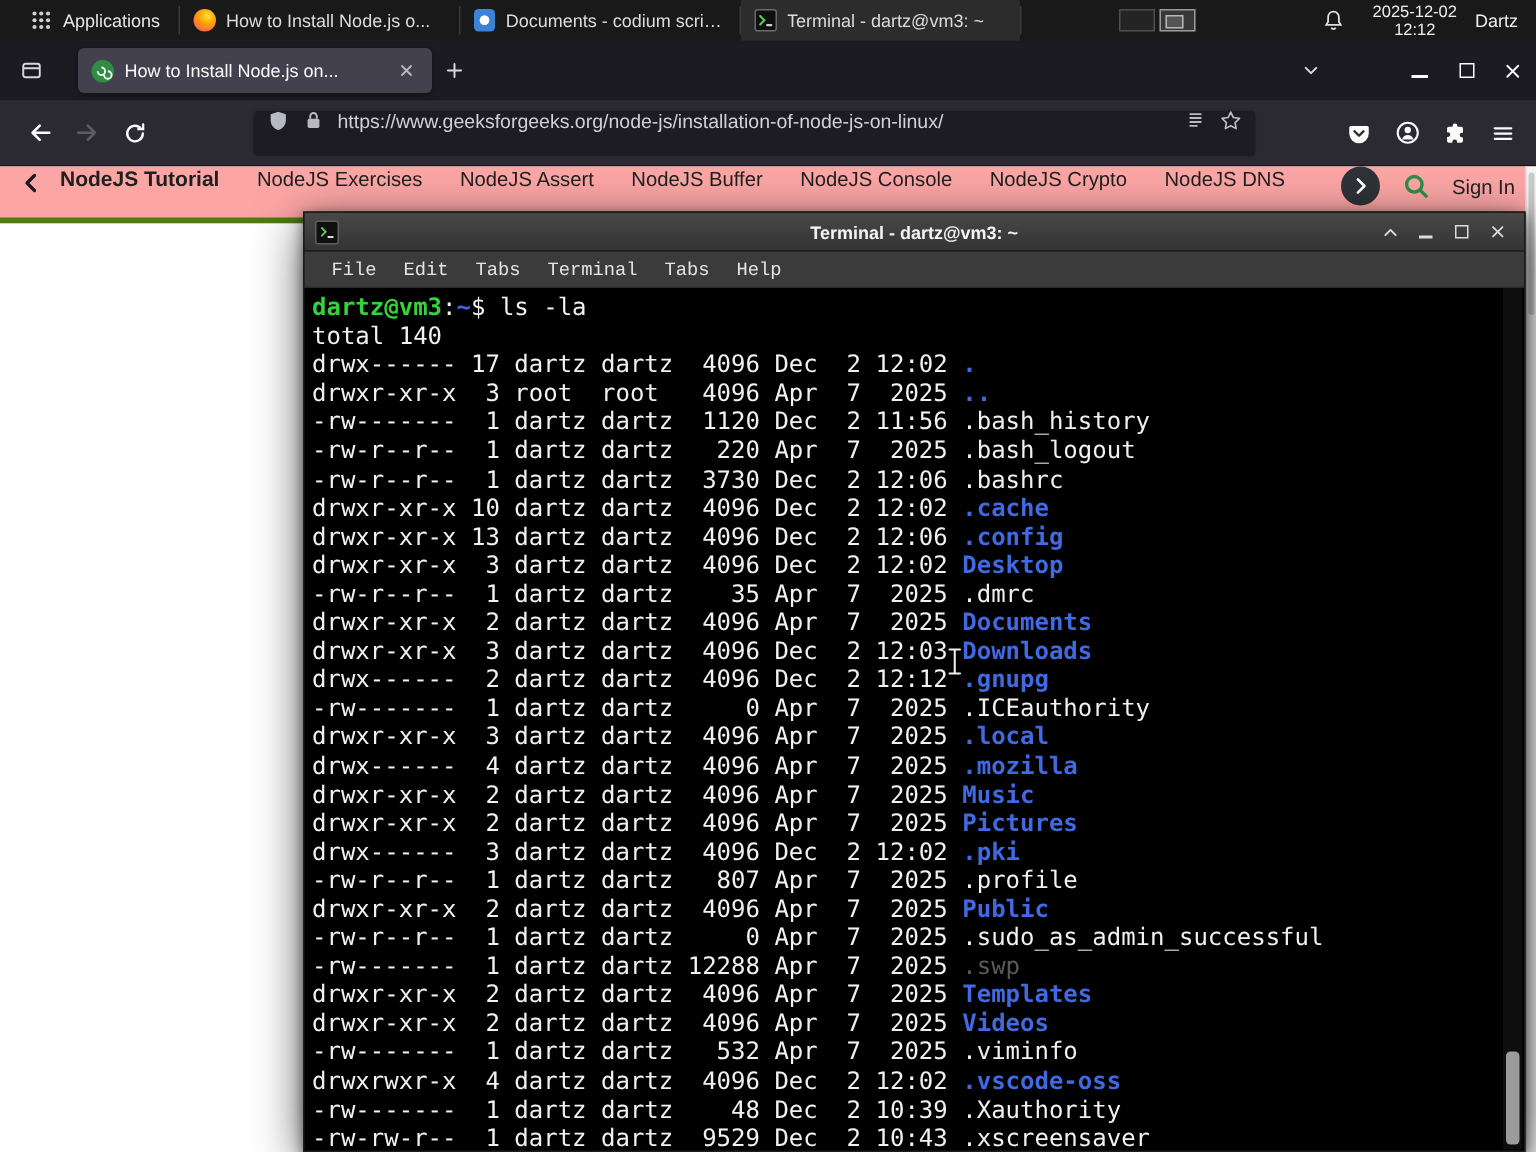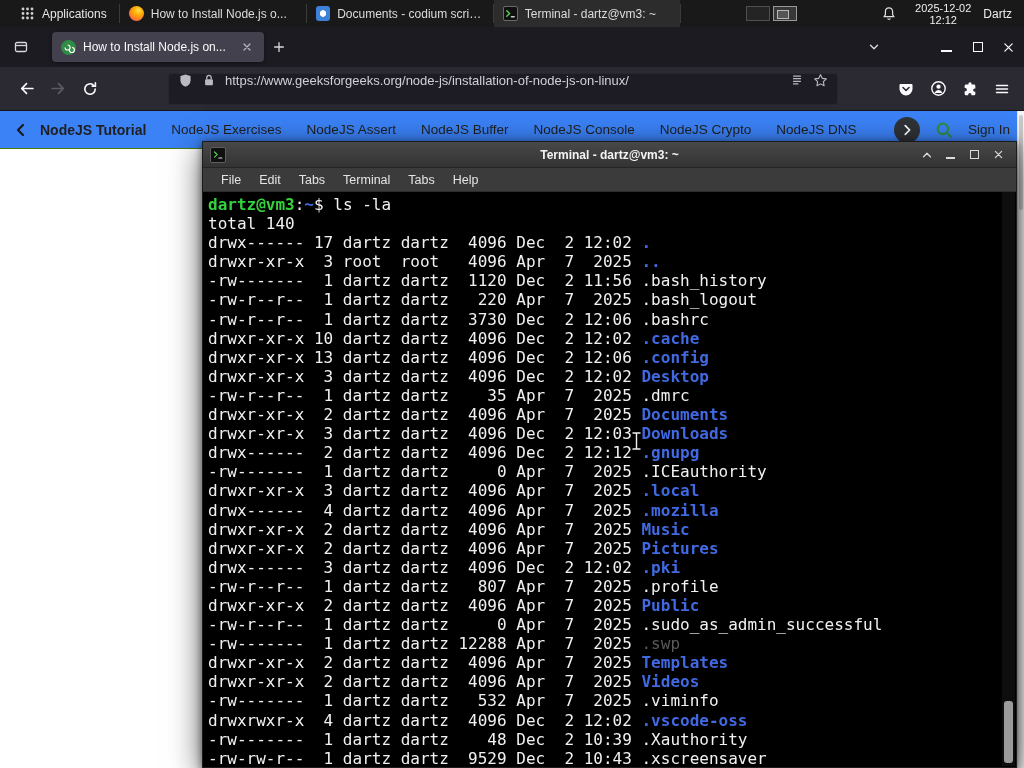--- a/index.html
+++ b/index.html
@@ -26,60 +26,60 @@
   .user { font-size:12px; margin:0 12px 0 4px; display:flex; align-items:center; color:#eee; }
   .ic { display:inline-flex; align-items:center; justify-content:center; }
   .ic-firefox { width:15px; height:15px; border-radius:50%; background:radial-gradient(circle at 62% 30%, #ffe14d 0%, #ffaa00 35%, #ff7139 70%, #d93d68 100%); }
   .ic-settings { width:15px; height:15px; border-radius:3px; background:radial-gradient(circle, #fff 0 3px, #3b82d8 3.5px); }
   .ic-term { width:15px; height:15px; border-radius:2px; background:#101010; border:1px solid #6a6a6a; }
 
   
   .browser { position:absolute; top:27px; left:0; right:0; bottom:0; background:#2b2a33; display:flex; flex-direction:column; }
   .tabbar { height:40px; background:#1c1b22; display:flex; align-items:center; padding:0 0 0 6px; }
   .tb-btn { width:30px; height:30px; border-radius:4px; display:flex; align-items:center; justify-content:center; color:#d7d7de; }
-  .tab { margin-left:16px; width:212px; height:30px; background:#42414d; border-radius:4px; display:flex; align-items:center; gap:7px; padding:0 9px; box-shadow:0 1px 4px rgba(0,0,0,.4); }
+  .tab { margin-left:16px; width:236px; height:30px; background:#42414d; border-radius:4px; display:flex; align-items:center; gap:7px; padding:0 9px; box-shadow:0 1px 4px rgba(0,0,0,.4); }
   .favicon { width:15px; height:15px; border-radius:50%; background:var(--gfg-green,#2f8d46); display:flex; align-items:center; justify-content:center; flex:none; }
   .tab-title { flex:1; font-size:12px; color:#fbfbfe; white-space:nowrap; overflow:hidden; }
   .tab-close { width:16px; height:16px; color:#b9b9c3; display:flex; align-items:center; justify-content:center; flex:none; }
   .flex1 { flex:1; }
   .list-tabs { margin-right:42px; }
   .win-ctl { width:31px; height:40px; display:flex; align-items:center; justify-content:center; color:#fbfbfe; }
   .min-bar { width:11px; height:2px; background:currentColor; display:inline-block; }
   .max-box { width:10px; height:10px; border:1.4px solid currentColor; display:inline-block; }
 
   .toolbar { height:44px; display:flex; align-items:center; padding:0 6px 0 10px; background:#2b2a33; border-bottom:1px solid #15141a; }
   .nav-btn { width:32px; height:32px; border-radius:4px; display:flex; align-items:center; justify-content:center; color:#fbfbfe; flex:none; }
   .nav-btn.disabled { color:#5c5b66; }
   .urlbar { flex:1; min-width:0; height:32px; margin:0 52px 0 62px; background:#1d1c25; border-radius:4px; display:flex; align-items:flex-start; padding:0 10px; gap:9px; box-shadow:inset 0 0 0 1px rgba(255,255,255,0.05); }
   .ub-ic { color:#b9b9c3; display:flex; align-items:center; flex:none; }
   .url-text { flex:1; min-width:0; font-size:13px; color:#d1d0d7; white-space:nowrap; overflow:hidden; }
 
   .page { flex:1; background:#fff; display:flex; flex-direction:column; min-height:0; position:relative; }
-  .site-nav { height:38px; display:flex; align-items:center; padding:0 14px 0 10px; border-bottom:1px solid #4d7c0f; background:#3b82f6; flex:none; }
+  .site-nav { height:38px; display:flex; align-items:flex-start; padding:0 14px 0 10px; border-bottom:4px solid #4d7c0f; background:#fca5a5; flex:none; }
   .nav-chev { width:22px; height:22px; display:flex; align-items:center; justify-content:center; color:#1a1a1a; flex:none; }
   .nav-items { flex:1; min-width:0; display:flex; gap:25px; margin-left:8px; overflow:hidden; align-items:center; }
   .nav-item { font-size:13.5px; color:#1f1f1f; white-space:nowrap; }
   .nav-item.bold { font-weight:bold; font-size:14px; }
   .nav-right { display:flex; align-items:center; gap:15px; margin-left:12px; flex:none; }
   .nav-circle { width:26px; height:26px; border-radius:50%; background:#2f3337; display:flex; align-items:center; justify-content:center; color:#fff; }
   .nav-search { display:flex; align-items:center; color:var(--gfg-green,#2f8d46); }
   .signin { font-size:13.5px; color:#222; }
   .page-body { flex:1; background:#fff; }
   .page-scrollbar { position:absolute; top:0; right:0; bottom:0; width:7px; background:#f4f4f4; border-left:1px solid #e2e2e2; }
   .page-thumb { position:absolute; top:4px; left:1px; right:1px; height:95px; background:#c9c9c9; border-radius:3px; }
 
   
   .term-win { position:absolute; left:202px; top:141px; width:815px; height:627px; background:#000; border:1px solid #1c1c1c; box-shadow:0 8px 30px rgba(0,0,0,.65), 0 2px 8px rgba(0,0,0,.5); z-index:40; }
   .term-titlebar { height:26px; background:linear-gradient(#484848,#333); display:flex; align-items:center; padding:0 7px; position:relative; border-bottom:1px solid #242424; }
   .term-title { position:absolute; left:0; right:0; text-align:center; font-size:12px; font-weight:bold; color:#f4f4f4; pointer-events:none; }
   .term-ic { width:16px; height:16px; border-radius:2px; background:#101010; border:1px solid #5f5f5f; display:flex; align-items:center; justify-content:center; z-index:1; }
   .t-ctls { margin-left:auto; display:flex; gap:3px; z-index:1; }
   .t-ctl { width:21px; height:19px; display:flex; align-items:center; justify-content:center; color:#dcdcdc; }
   .term-menubar { height:24px; background:#3b3b3b; display:flex; align-items:center; padding-left:9px; border-bottom:1px solid #2c2c2c; }
-  .menu-item { padding:3px 9px; font-size:12.5px; color:#e4e4e4; }
+  .menu-item { padding:3px 9px; font-size:12.5px; color:#e4e4e4;font-family:Liberation Mono, monospace; }
   .term-screen { position:absolute; top:50px; left:1px; right:1px; bottom:1px; background:#000; overflow:hidden; }
   .term-pre { position:absolute; top:3px; left:4px; right:16px; font-family:"DejaVu Sans Mono",monospace; font-size:16px; line-height:19.1px; color:#f1f1f1; white-space:pre; overflow:hidden; }
   .t-line { height:19.1px; white-space:pre; }
   .t-b { font-weight:bold; }
   .t-fg { color:#f1f1f1; }
   .t-green { color:var(--term-green,#34d23c); }
   .t-blue { color:var(--term-blue,#4169e1); }
   .t-dim { color:var(--term-dim,#5a5a5a); }
   .term-scroll { position:absolute; top:0; right:0; width:13px; bottom:0; background:#0e0e0e; }
   .term-thumb { position:absolute; left:2px; right:2px; bottom:3px; height:62px; background:#9b9b9b; border-radius:3px; }

